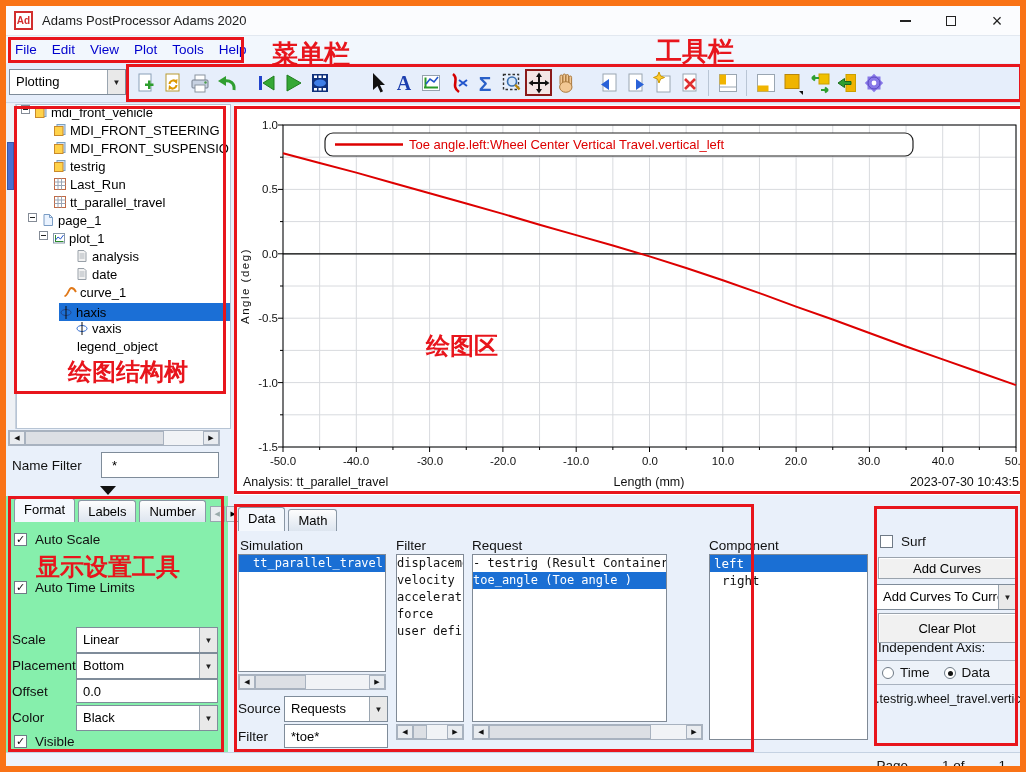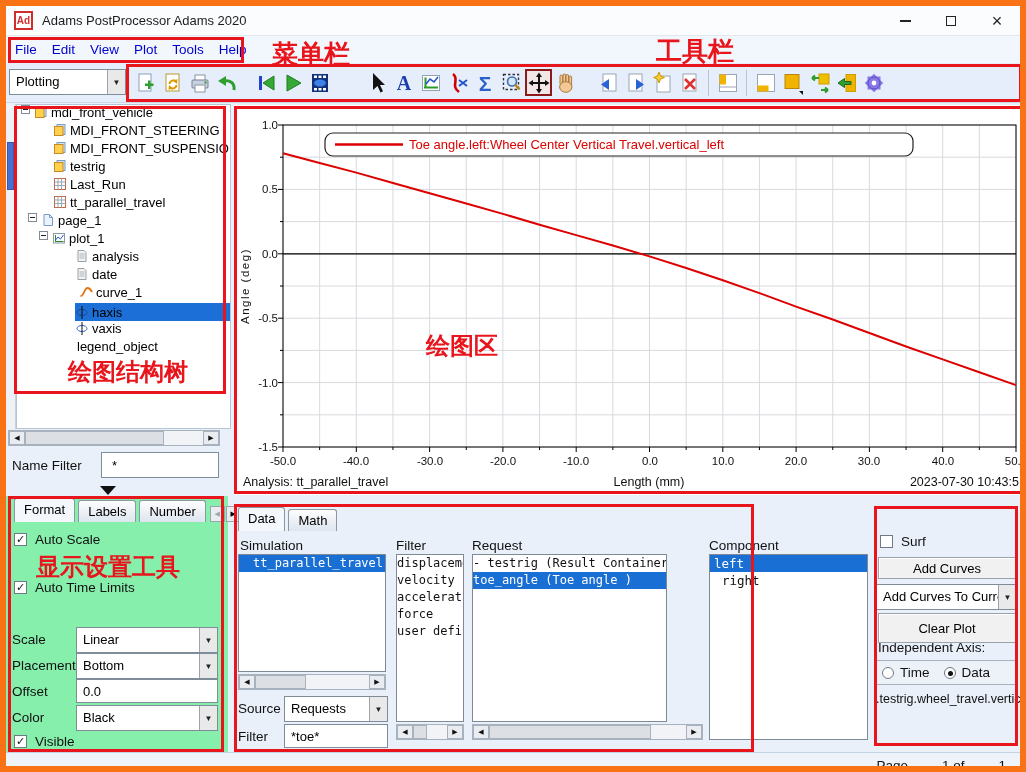--- a/index.html
+++ b/index.html
@@ -359,27 +359,27 @@
         </svg>
         <span class="tlabel">analysis</span>
       </div>
     <div class="trow" style="padding-left:58px">
         <svg class="ticon" width="14" height="14">
           <path d="M3 1.5h6L11 3.5V12.5H3z" fill="#f2f2f2" stroke="#98a0a8"></path>
           <path d="M4.5 5h5M4.5 7h5M4.5 9h5" stroke="#b0b6bc"></path>
         </svg>
         <span class="tlabel">date</span>
       </div>
-    <div class="trow" style="padding-left:62px">
+    <div class="trow" style="padding-left:46px">
         <svg class="ticon" width="14" height="14">
           <path d="M1.5 11C5 11 5.5 3 8.5 3c2.5 0 4.5 4 4.5 4" fill="none" stroke="#e07818" stroke-width="1.8"></path>
         </svg>
         <span class="tlabel">curve_1</span>
       </div>
-    <div class="trow" style="padding-left:58px">
+    <div class="trow" style="padding-left:42px">
         <span class="sel">
           <svg class="ticon" width="14" height="14">
             <ellipse cx="7" cy="7.5" rx="5" ry="3" fill="none" stroke="#224488"></ellipse>
             <path d="M7 1v13" stroke="#111"></path>
           </svg>
           <span class="tlabel">haxis</span>
         </span>
       </div>
     <div class="trow" style="padding-left:58px">
         <svg class="ticon" width="14" height="14">

